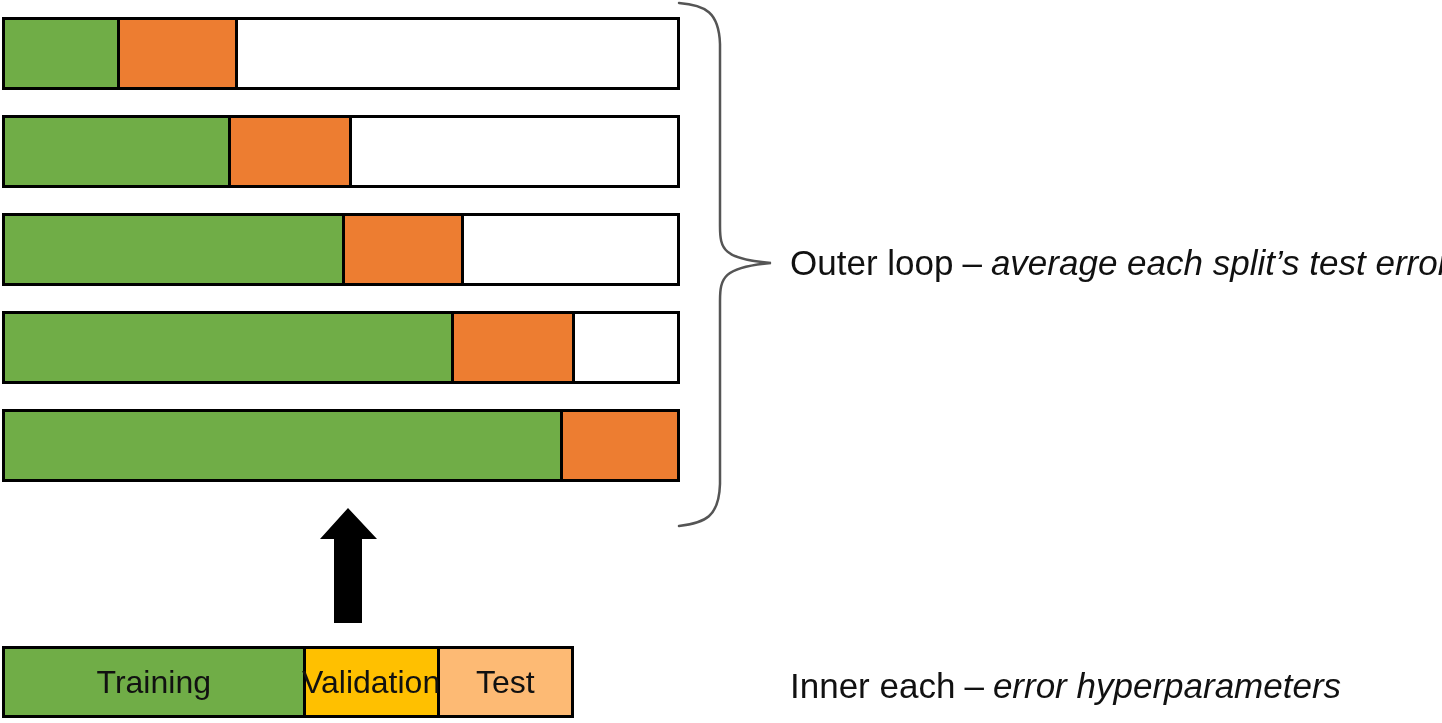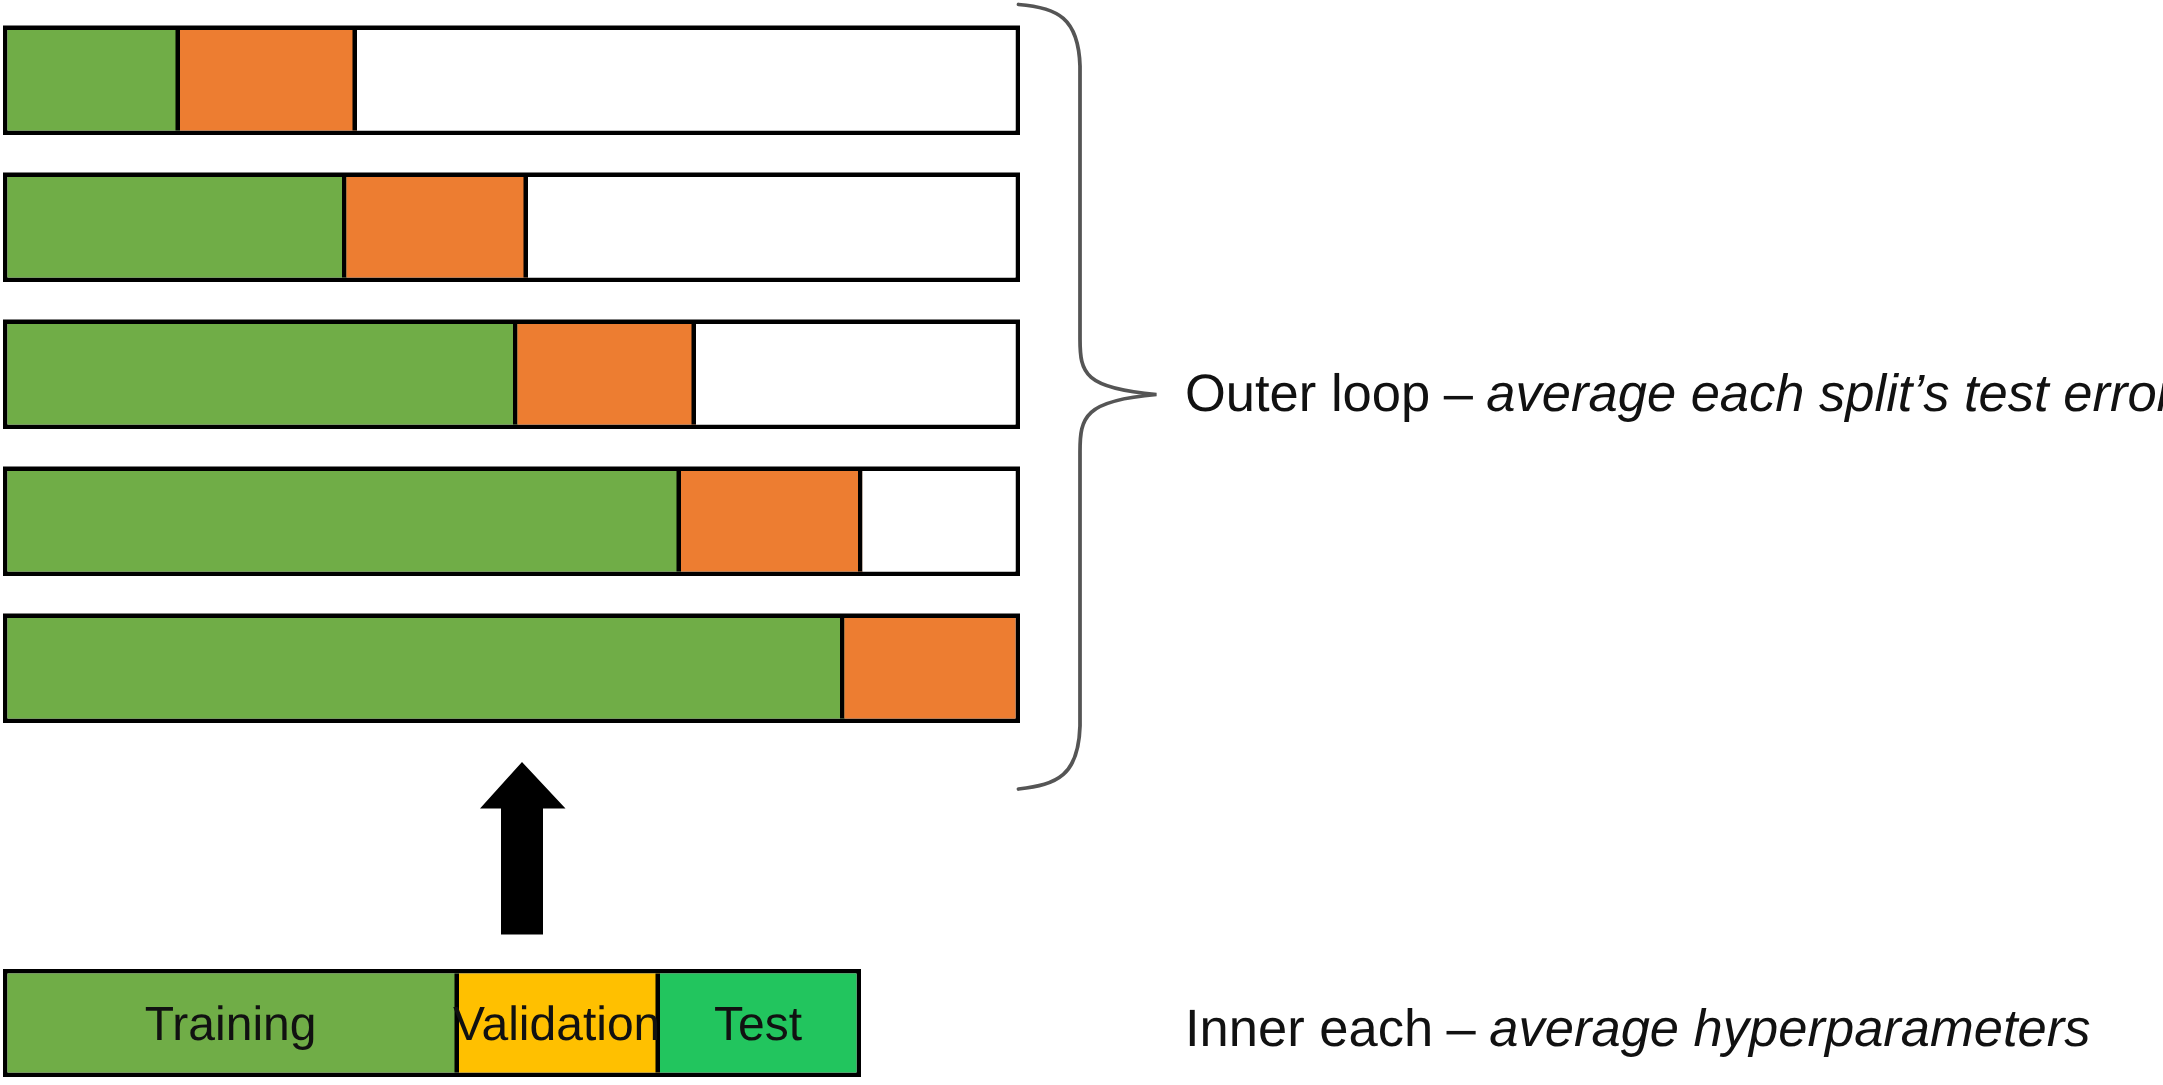--- a/index.html
+++ b/index.html
@@ -98,37 +98,37 @@
       </div>
     </div>
 
   <div id="inner-bar">
       <div class="seg divider" style="width: 53.1%; background: rgb(112, 173, 71);">
         <span class="seg-label">Training</span>
       </div>
       <div class="seg divider" style="width: 23.7%; background: rgb(255, 192, 0);">
         <span class="seg-label">Validation</span>
       </div>
-      <div class="seg" style="width: 23.2%; background: #22c55e;">
+      <div class="seg" style="width: 23.2%; background: #fdba74;">
         <span class="seg-label">Test</span>
       </div>
     </div>
 
   <svg id="overlay" viewBox="0 0 1442 723" xmlns="http://www.w3.org/2000/svg">
     <path d="M 679,3
              C 705,5 719,12 720,44
              L 720,226
              C 720,249 723,259 771,263
              C 723,267 720,278 720,301
              L 720,484
              C 719,517 705,523 679,526" fill="none" stroke-width="2.5" stroke-linecap="round" stroke="#555555"></path>
     <polygon points="348,508 377,539 362,539 362,623 334,623 334,539 320,539" fill="#000000"></polygon>
   </svg>
 
   <div class="side-label" id="outer-label">
     <span class="lbl-bold">Outer loop</span><span class="lbl-dash">–</span><span class="lbl-italic">average each split’s test error</span>
   </div>
 
   <div class="side-label" id="inner-label">
-    <span class="lbl-bold">Inner each</span><span class="lbl-dash">–</span><span class="lbl-italic">average hyperparameters</span>
+    <span class="lbl-bold">Inner each</span><span class="lbl-dash">–</span><span class="lbl-italic">error hyperparameters</span>
   </div>
 
 </div>
 
 </body></html>

